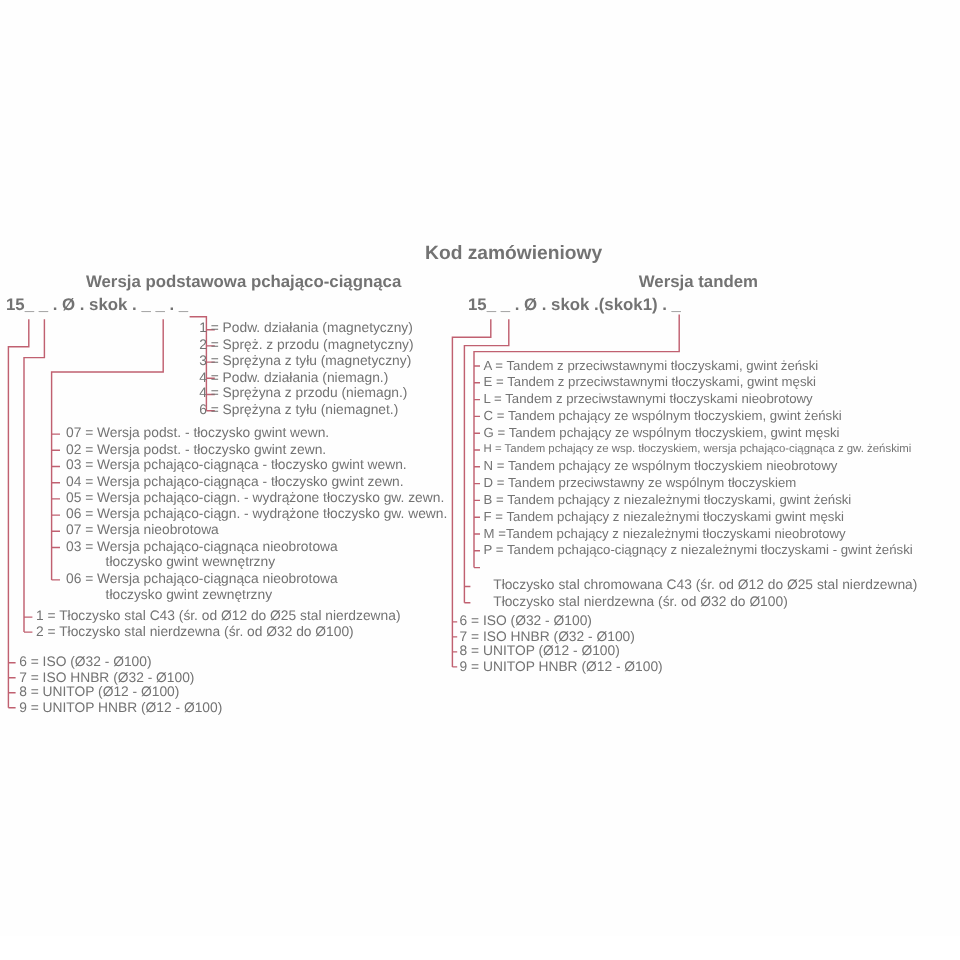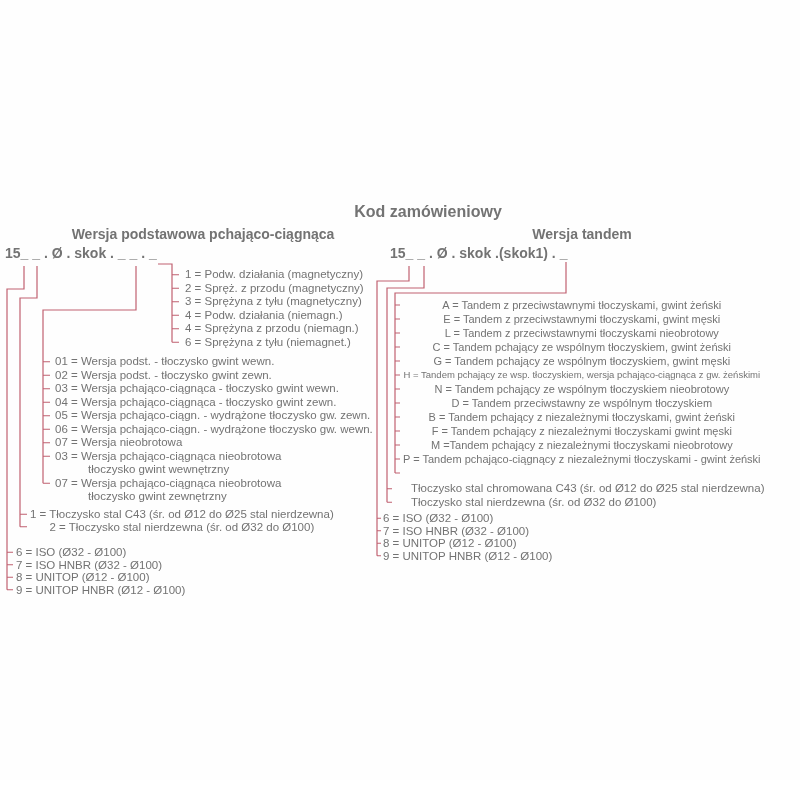--- a/index.html
+++ b/index.html
@@ -8,25 +8,25 @@
     font-family:"Liberation Sans",sans-serif;color:#737373;overflow:hidden;padding-left:44px;
   }
   .hdr{position:absolute;font-weight:bold;text-align:center;white-space:nowrap;}
   .title{top:203px;left:328px;width:200px;font-size:16px;}
   .hdr-left{top:226px;left:36px;width:334px;font-size:14px;}
   .hdr-right{top:226px;left:482px;width:200px;font-size:14px;}
   .code{position:absolute;font-weight:bold;font-size:14px;white-space:pre;}
   .code-left{top:245px;left:5px;}
   .code-right{top:245px;left:390px;}
   .list{position:absolute;white-space:nowrap;font-size:11.5px;}
-  .list-action{top:268px;left:185px;line-height:13.5px;}
+  .list-action{top:268px;left:166px;line-height:13.5px;}
   .list-version{top:355px;left:55px;line-height:13.5px;}
-  .list-rod-l{top:508px;left:30px;line-height:12.5px;text-align:center;}
+  .list-rod-l{top:508px;left:30px;line-height:12.5px;}
   .list-seal-l{top:546px;left:16px;line-height:12.5px;}
-  .list-tandem{top:298px;left:403px;line-height:14px;font-size:11px;text-align:center;}
+  .list-tandem{top:298px;left:403px;line-height:14px;font-size:11px;}
   .list-rod-r{top:482px;left:395px;line-height:13.5px;margin-left:16px;}
   .list-seal-r{top:512px;left:383px;line-height:12.5px;}
   .row.small{font-size:9.5px;}
   .cont{padding-left:33px;}
   svg.connectors{position:absolute;top:0;left:0;}
   svg.connectors path{fill:none;stroke:var(--line-color,#c06070);stroke-width:1.2;}
 </style>
 </head>
 <body>
 
@@ -66,37 +66,37 @@
 
       <div class="row"><span>4 = Podw. działania (niemagn.)</span><div class="cont"></div></div>
 
       <div class="row"><span>4 = Sprężyna z przodu (niemagn.)</span><div class="cont"></div></div>
 
       <div class="row"><span>6 = Sprężyna z tyłu (niemagnet.)</span><div class="cont"></div></div>
     </div>
 
   <div class="list list-version">
 
-      <div class="row"><span>01 = Wersja podst. - tłoczysko gwint wewn.</span><div class="cont"></div></div>
+      <div class="row"><span>07 = Wersja podst. - tłoczysko gwint wewn.</span><div class="cont"></div></div>
 
       <div class="row"><span>02 = Wersja podst. - tłoczysko gwint zewn.</span><div class="cont"></div></div>
 
       <div class="row"><span>03 = Wersja pchająco-ciągnąca - tłoczysko gwint wewn.</span><div class="cont"></div></div>
 
       <div class="row"><span>04 = Wersja pchająco-ciągnąca - tłoczysko gwint zewn.</span><div class="cont"></div></div>
 
       <div class="row"><span>05 = Wersja pchająco-ciągn. - wydrążone tłoczysko gw. zewn.</span><div class="cont"></div></div>
 
       <div class="row"><span>06 = Wersja pchająco-ciągn. - wydrążone tłoczysko gw. wewn.</span><div class="cont"></div></div>
 
       <div class="row"><span>07 = Wersja nieobrotowa</span><div class="cont"></div></div>
 
       <div class="row"><span>03 = Wersja pchająco-ciągnąca nieobrotowa</span><div class="cont">tłoczysko gwint wewnętrzny</div></div>
 
-      <div class="row"><span>07 = Wersja pchająco-ciągnąca nieobrotowa</span><div class="cont">tłoczysko gwint zewnętrzny</div></div>
+      <div class="row"><span>06 = Wersja pchająco-ciągnąca nieobrotowa</span><div class="cont">tłoczysko gwint zewnętrzny</div></div>
     </div>
 
   <div class="list list-rod-l">
 
       <div class="row"><span>1 = Tłoczysko stal C43 (śr. od Ø12 do Ø25 stal nierdzewna)</span><div class="cont"></div></div>
 
       <div class="row"><span>2 = Tłoczysko stal nierdzewna (śr. od Ø32 do Ø100)</span><div class="cont"></div></div>
     </div>
 
   <div class="list list-seal-l">

